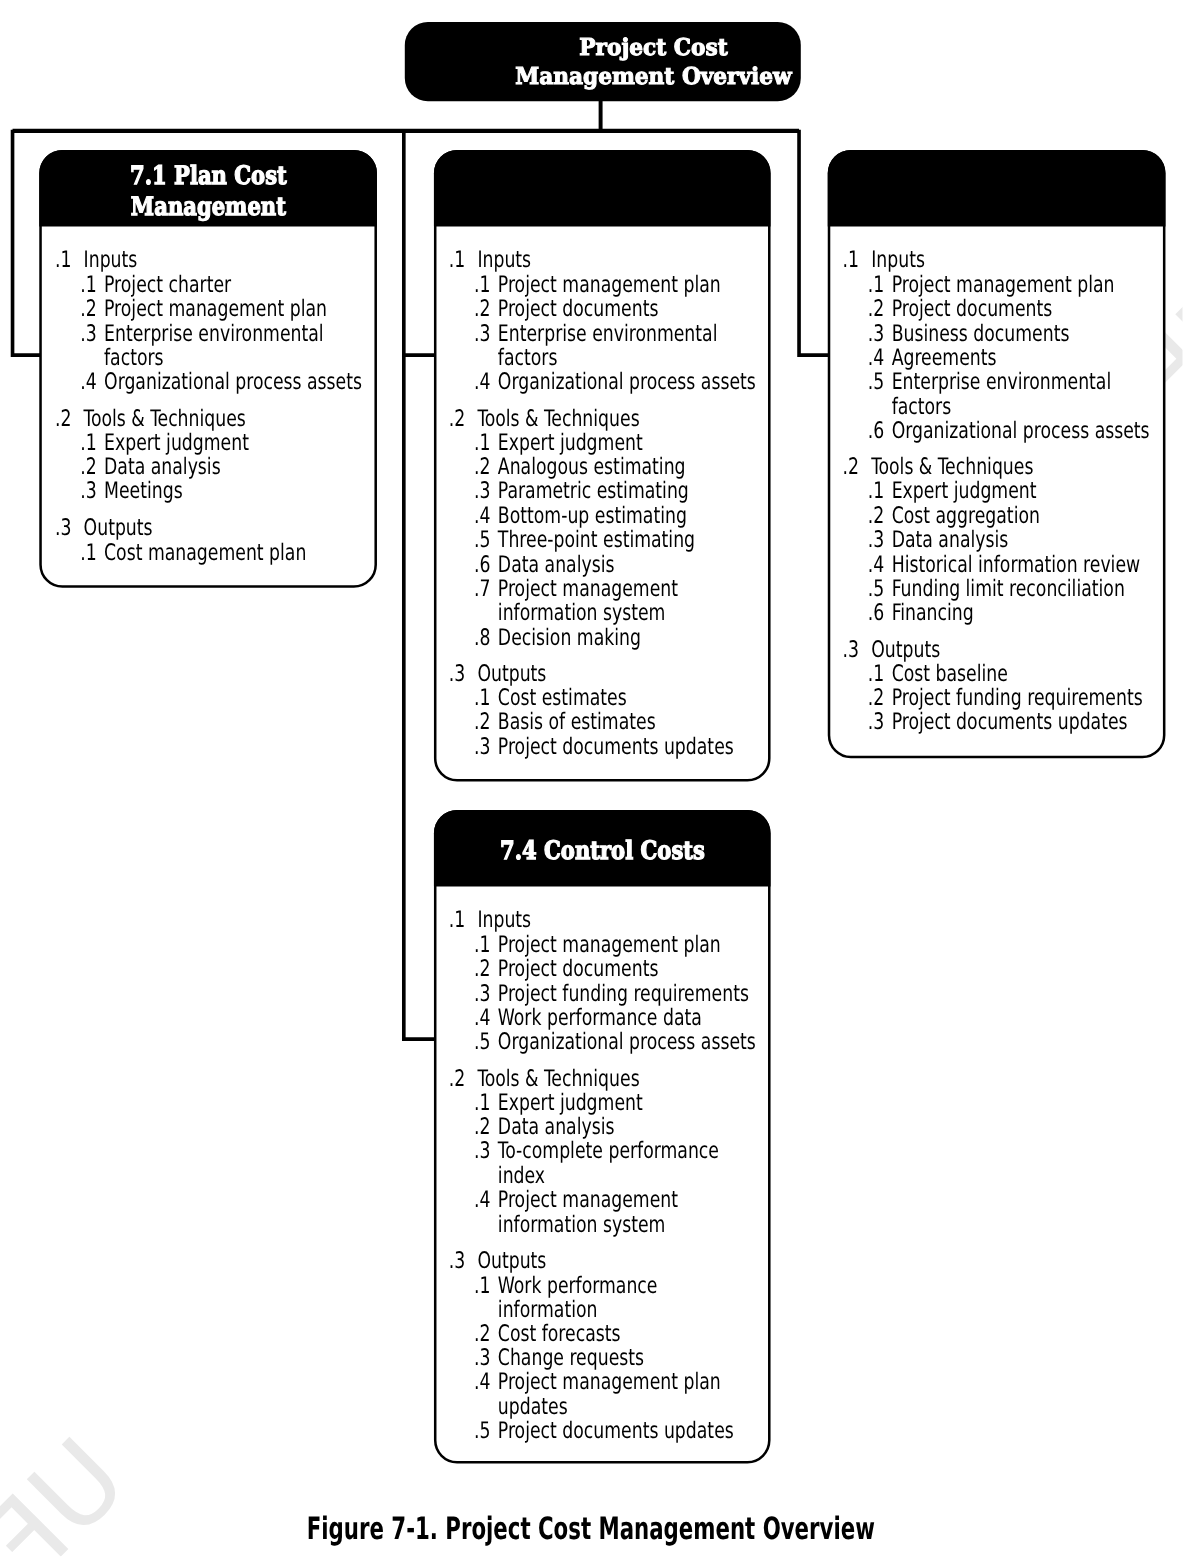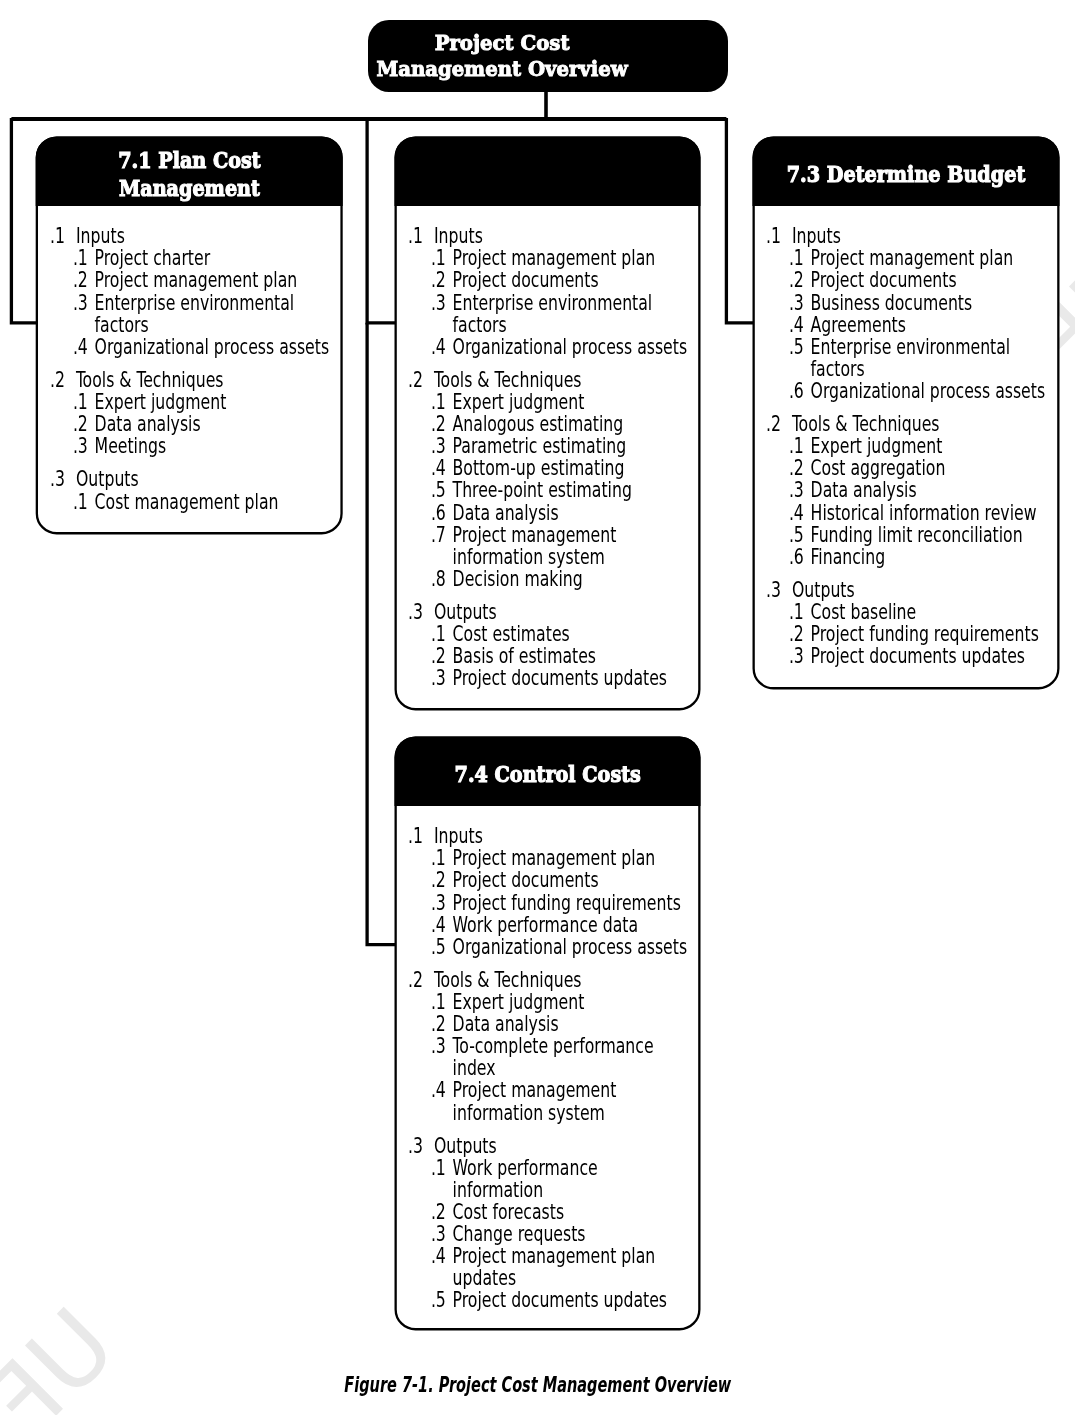--- a/index.html
+++ b/index.html
@@ -3,21 +3,21 @@
 <meta charset="utf-8">
 <style>
   html,body{margin:0;padding:0;}
   body{width:1075px;height:1415px;background:#ffffff;position:relative;overflow:hidden;
        font-family:"DejaVu Sans Condensed","DejaVu Sans",sans-serif;color:#000;}
   .stage{position:absolute;left:0;top:0;width:1075px;height:1415px;overflow:hidden;}
 
   .wm{position:absolute;color:#e9e9e9;font-family:"DejaVu Sans",sans-serif;font-weight:400;
       user-select:none;white-space:nowrap;}
 
-  .title-box{position:absolute;display:flex;align-items:center;justify-content:flex-start;}
+  .title-box{position:absolute;display:flex;align-items:center;justify-content:flex-end;}
   .title-box .tt{color:#fff;font-family:"DejaVu Serif",serif;font-weight:bold;
         text-align:center;line-height:25.6px;white-space:nowrap;
         -webkit-text-stroke:1.0px #fff;position:relative;top:-0.5px;}
 
   .pbox{position:absolute;box-sizing:border-box;}
   .pbox .headtxt{position:absolute;left:0;right:0;display:flex;align-items:center;justify-content:center;}
   .pbox .headtxt .ht{color:#fff;font-family:"DejaVu Serif",serif;font-weight:bold;
         text-align:center;line-height:27.9px;white-space:nowrap;
         -webkit-text-stroke:1.2px #fff;position:relative;top:2.5px;}
   .pbox .content{position:absolute;}
@@ -200,23 +200,20 @@
               <span class="t"><span>Basis of estimates</span></span>
             </div>
             <div class="row" style="padding-left:52.88523454157782px;">
               <span class="n" style="left:27.154077825159913px;">.3</span>
               <span class="t"><span>Project documents updates</span></span>
             </div>
           </div>
         </div>
       </div>
       <div class="pbox" style="left: 752.5px; top: 136.4px; width: 307px; height: 553px;">
-        <div class="headtxt" style="top:0;height:69.6px;">
-          <div class="ht" style="font-size:23px;transform:scaleX(0.833916083916084);"><span>7.3 Determine Budget</span></div>
-        </div>
         <div class="content" style="top:88.89999999999999px;left:13.9px;width:340.4338752665245px;transform:scaleX(0.8433355810294448);transform-origin:0 0;font-size:20.7px;line-height:22.1px;">
           <div class="sec">
             <div class="row" style="padding-left:30.82995735607675px;">
               <span class="n">.1</span>
               <span class="t">Inputs</span>
             </div>
             <div class="row" style="padding-left:52.88523454157782px;">
               <span class="n" style="left:27.154077825159913px;">.1</span>
               <span class="t"><span>Project management plan</span></span>
             </div>
@@ -367,14 +364,14 @@
             </div>
             <div class="row" style="padding-left:52.88523454157782px;">
               <span class="n" style="left:27.154077825159913px;">.5</span>
               <span class="t"><span>Project documents updates</span></span>
             </div>
           </div>
         </div>
       </div>
     </div>
 
-  <div class="cap" style="left:0;top:1373px;width:1075px;font-size:21px;font-style:italic;"><span style="transform: scaleX(0.768425);">Figure 7-1. Project Cost Management Overview</span></div>
+  <div class="cap" style="left:0;top:1373px;width:1075px;font-size:28px;"><span style="transform: scaleX(0.768425);">Figure 7-1. Project Cost Management Overview</span></div>
 </div>
 
 </body></html>

